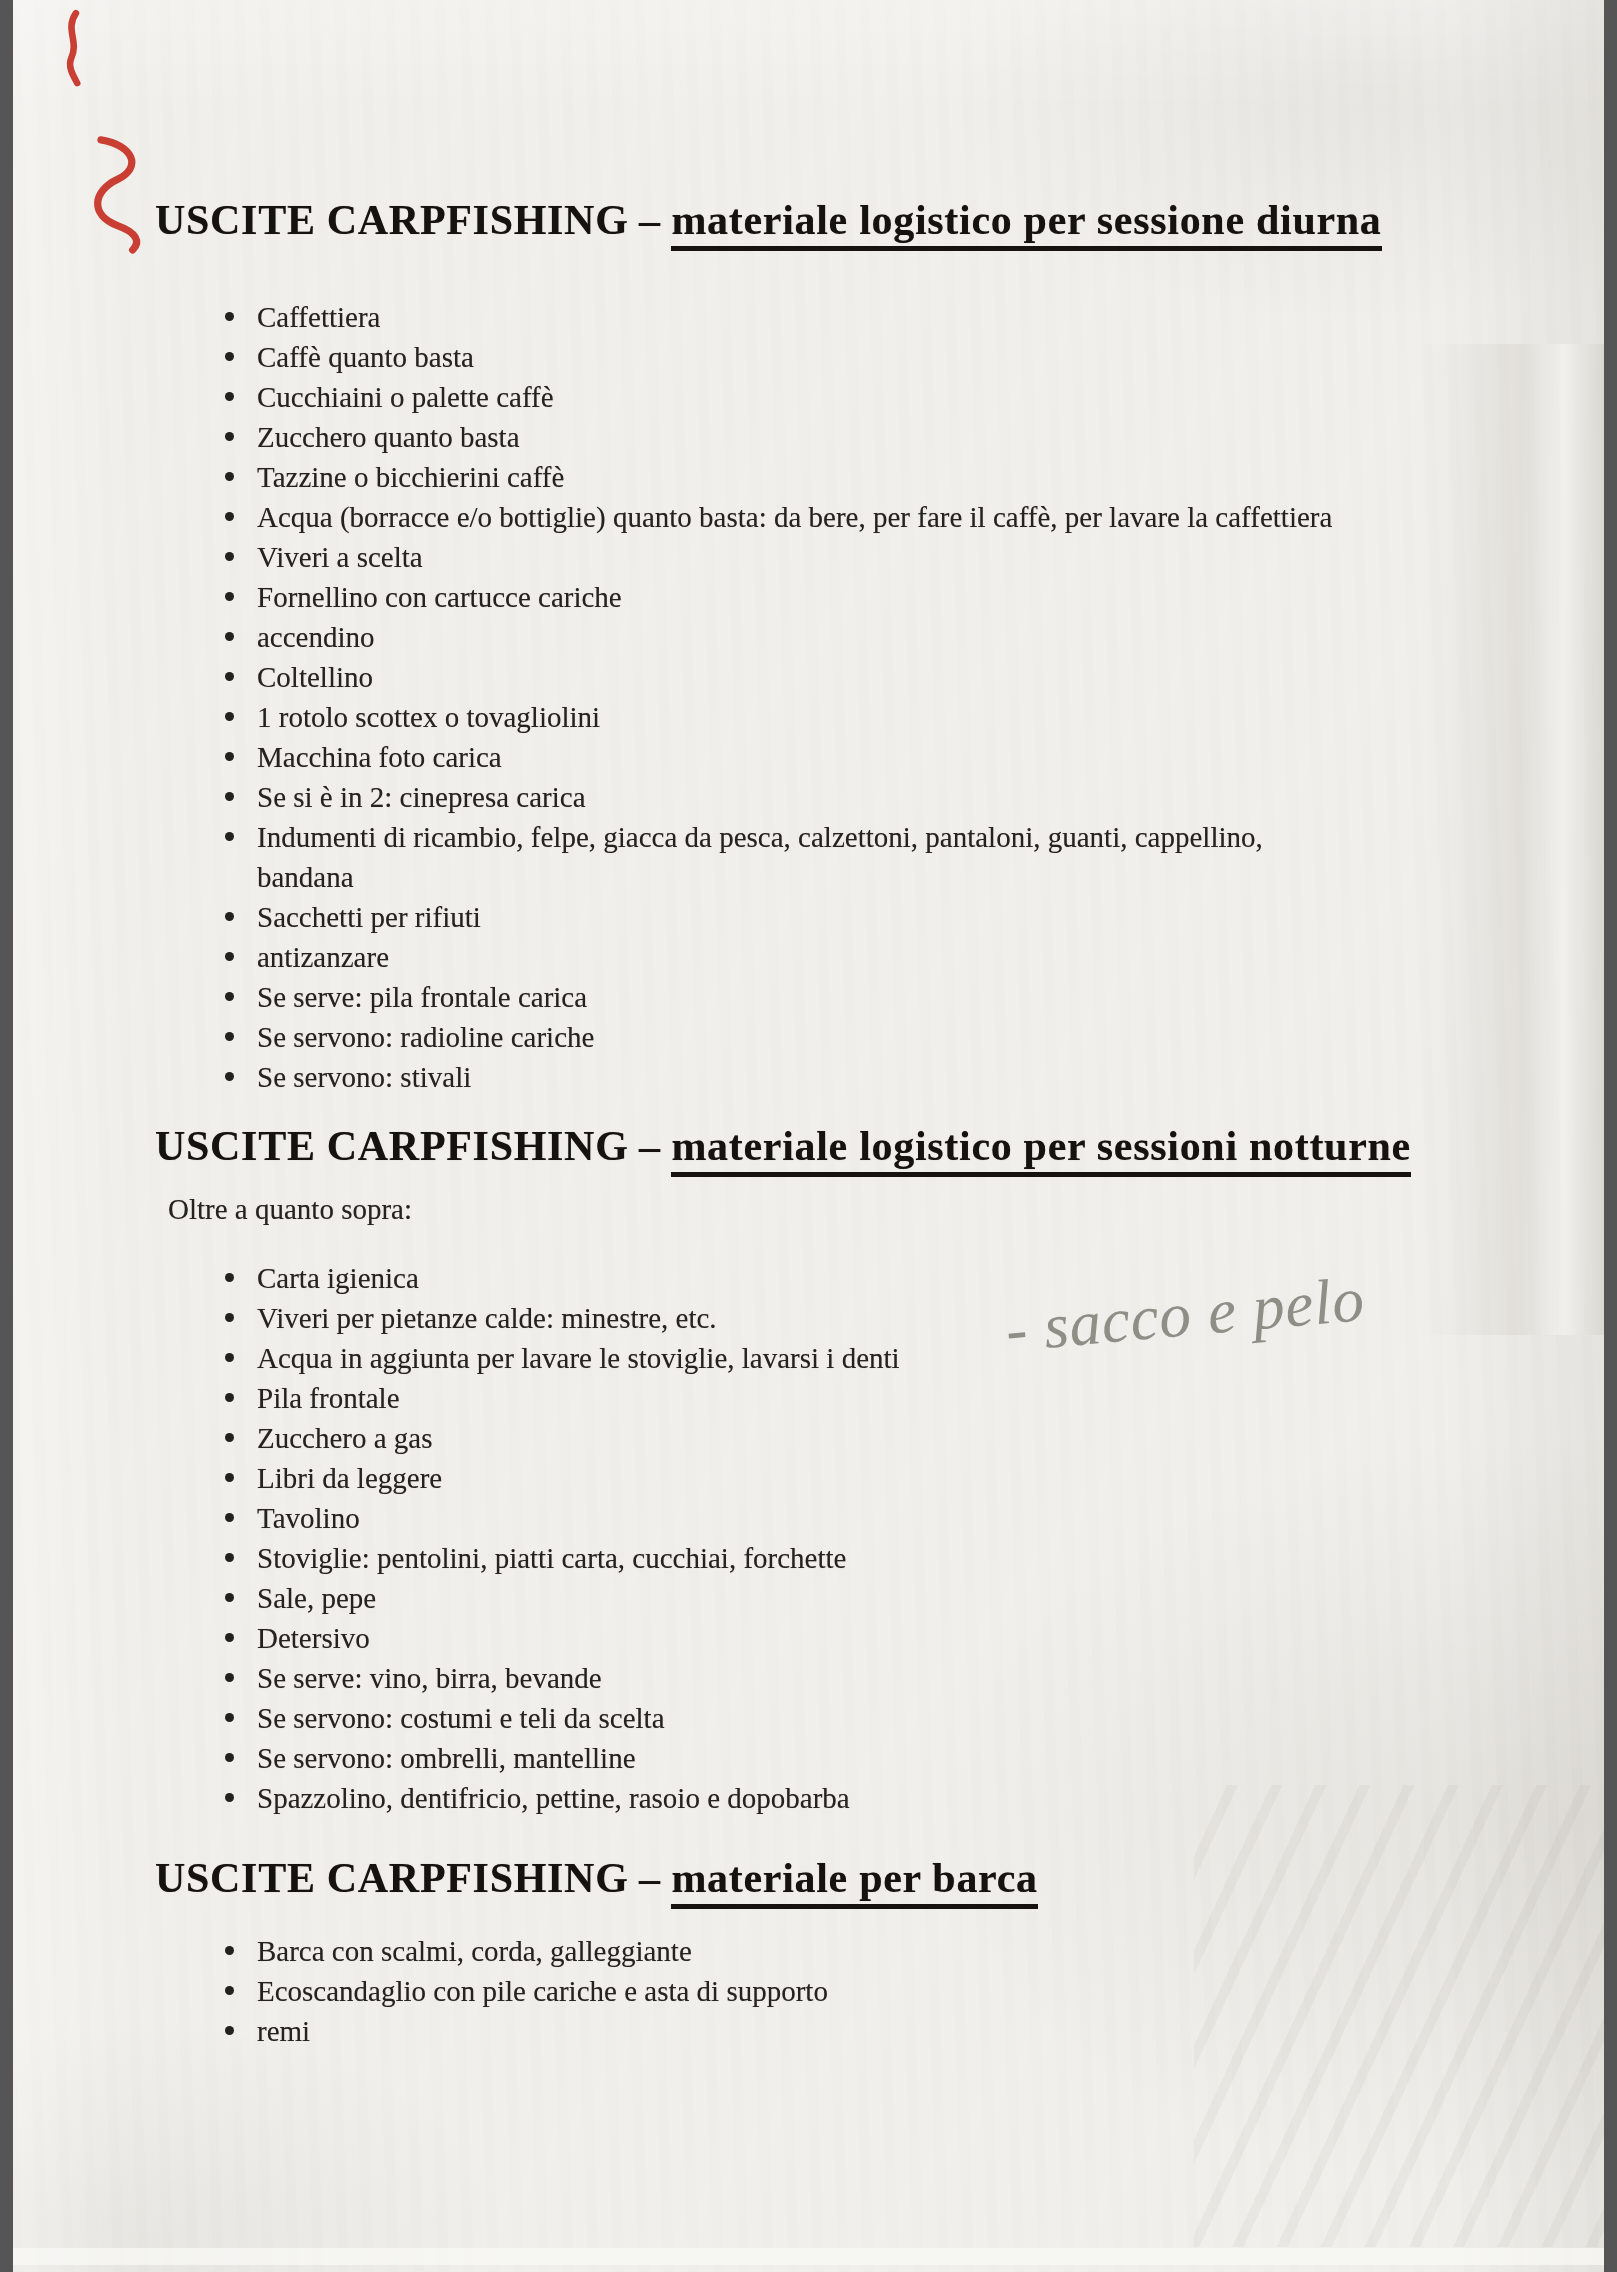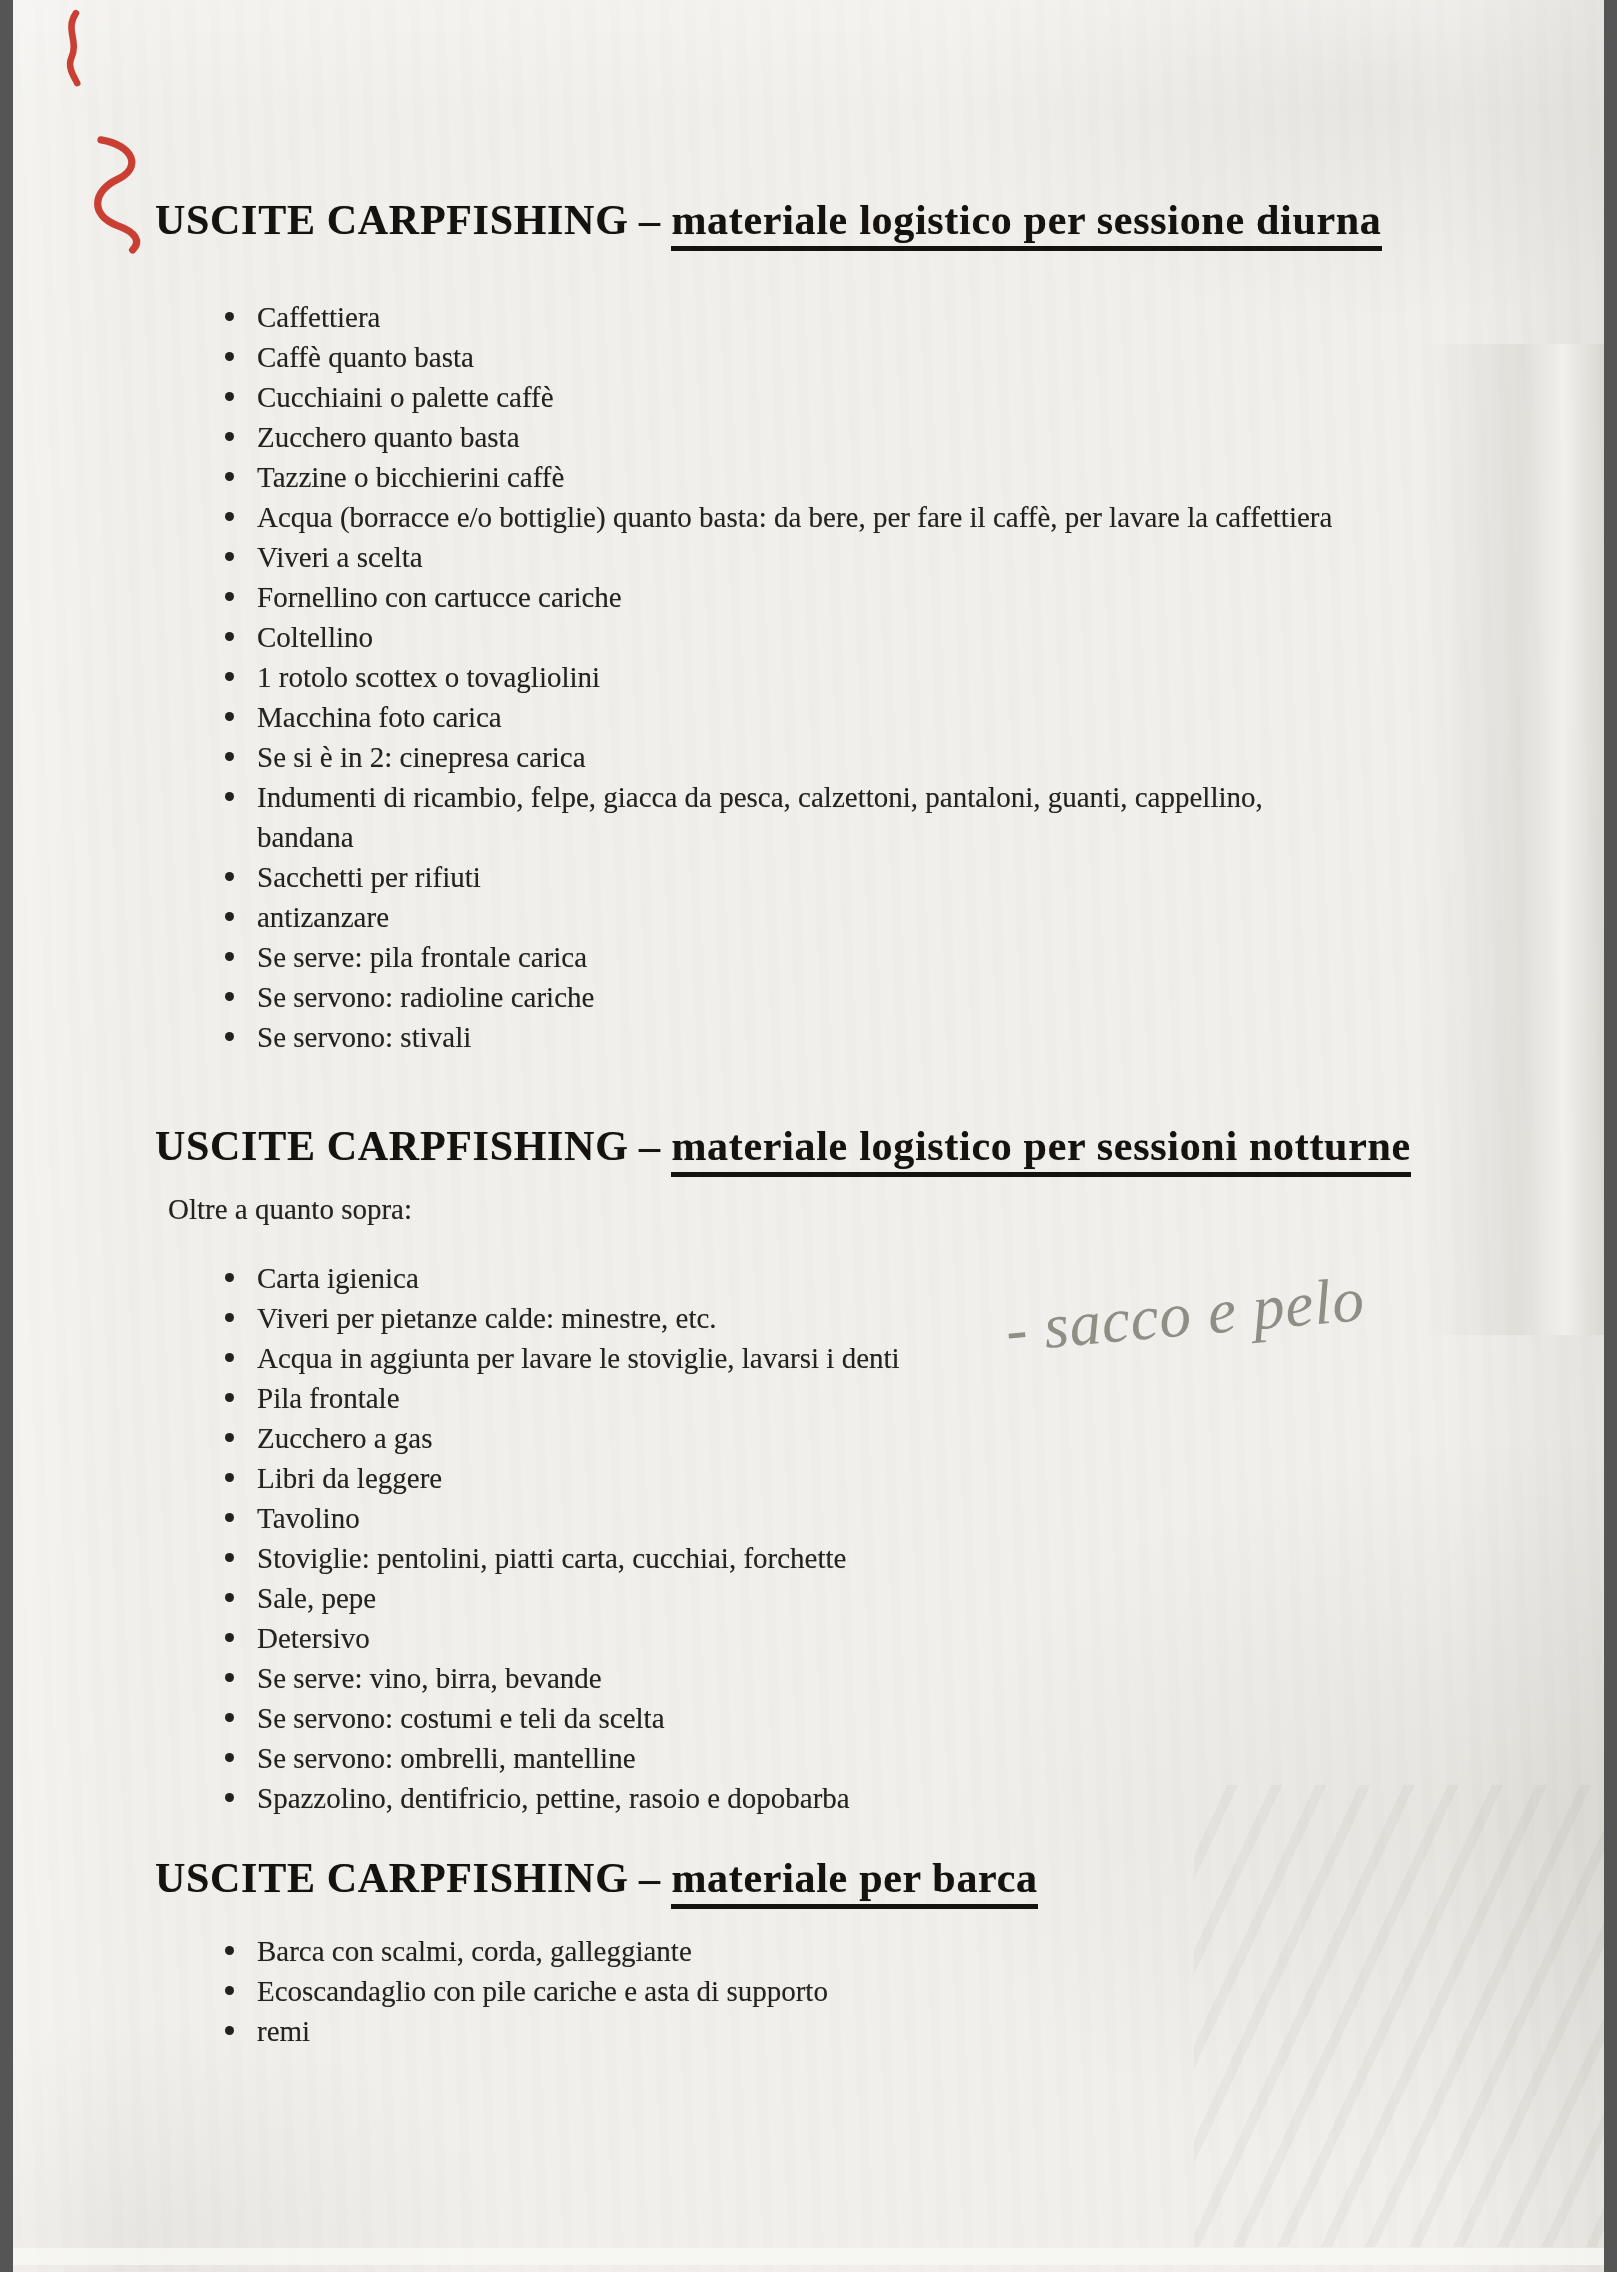--- a/index.html
+++ b/index.html
@@ -109,20 +109,21 @@
     </h1>
     <ul id="list1">
         <li><span class="dot"></span><span class="txt">Caffettiera</span></li>
         <li><span class="dot"></span><span class="txt">Caffè quanto basta</span></li>
         <li><span class="dot"></span><span class="txt">Cucchiaini o palette caffè</span></li>
         <li><span class="dot"></span><span class="txt">Zucchero quanto basta</span></li>
         <li><span class="dot"></span><span class="txt">Tazzine o bicchierini caffè</span></li>
         <li><span class="dot"></span><span class="txt">Acqua (borracce e/o bottiglie) quanto basta: da bere, per fare il caffè, per lavare la caffettiera</span></li>
         <li><span class="dot"></span><span class="txt">Viveri a scelta</span></li>
         <li><span class="dot"></span><span class="txt">Fornellino con cartucce cariche</span></li>
+        <li><span class="dot"></span><span class="txt">accendino</span></li>
         <li><span class="dot"></span><span class="txt">Coltellino</span></li>
         <li><span class="dot"></span><span class="txt">1 rotolo scottex o tovagliolini</span></li>
         <li><span class="dot"></span><span class="txt">Macchina foto carica</span></li>
         <li><span class="dot"></span><span class="txt">Se si è in 2: cinepresa carica</span></li>
         <li><span class="dot"></span><span class="txt">Indumenti di ricambio, felpe, giacca da pesca, calzettoni, pantaloni, guanti, cappellino,
 bandana</span></li>
         <li><span class="dot"></span><span class="txt">Sacchetti per rifiuti</span></li>
         <li><span class="dot"></span><span class="txt">antizanzare</span></li>
         <li><span class="dot"></span><span class="txt">Se serve: pila frontale carica</span></li>
         <li><span class="dot"></span><span class="txt">Se servono: radioline cariche</span></li>

